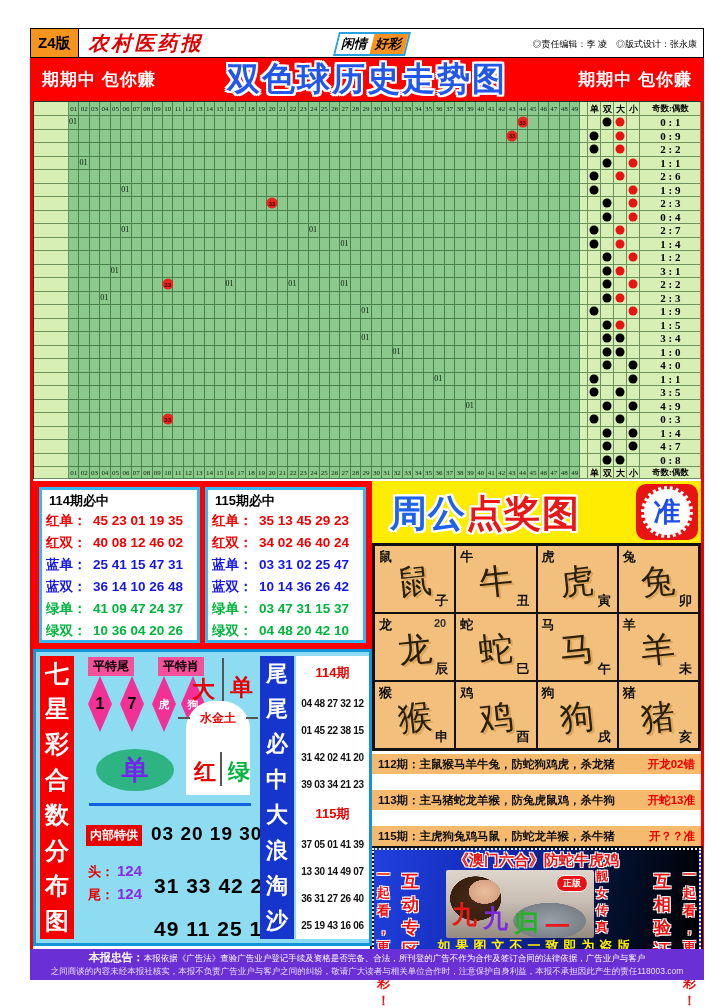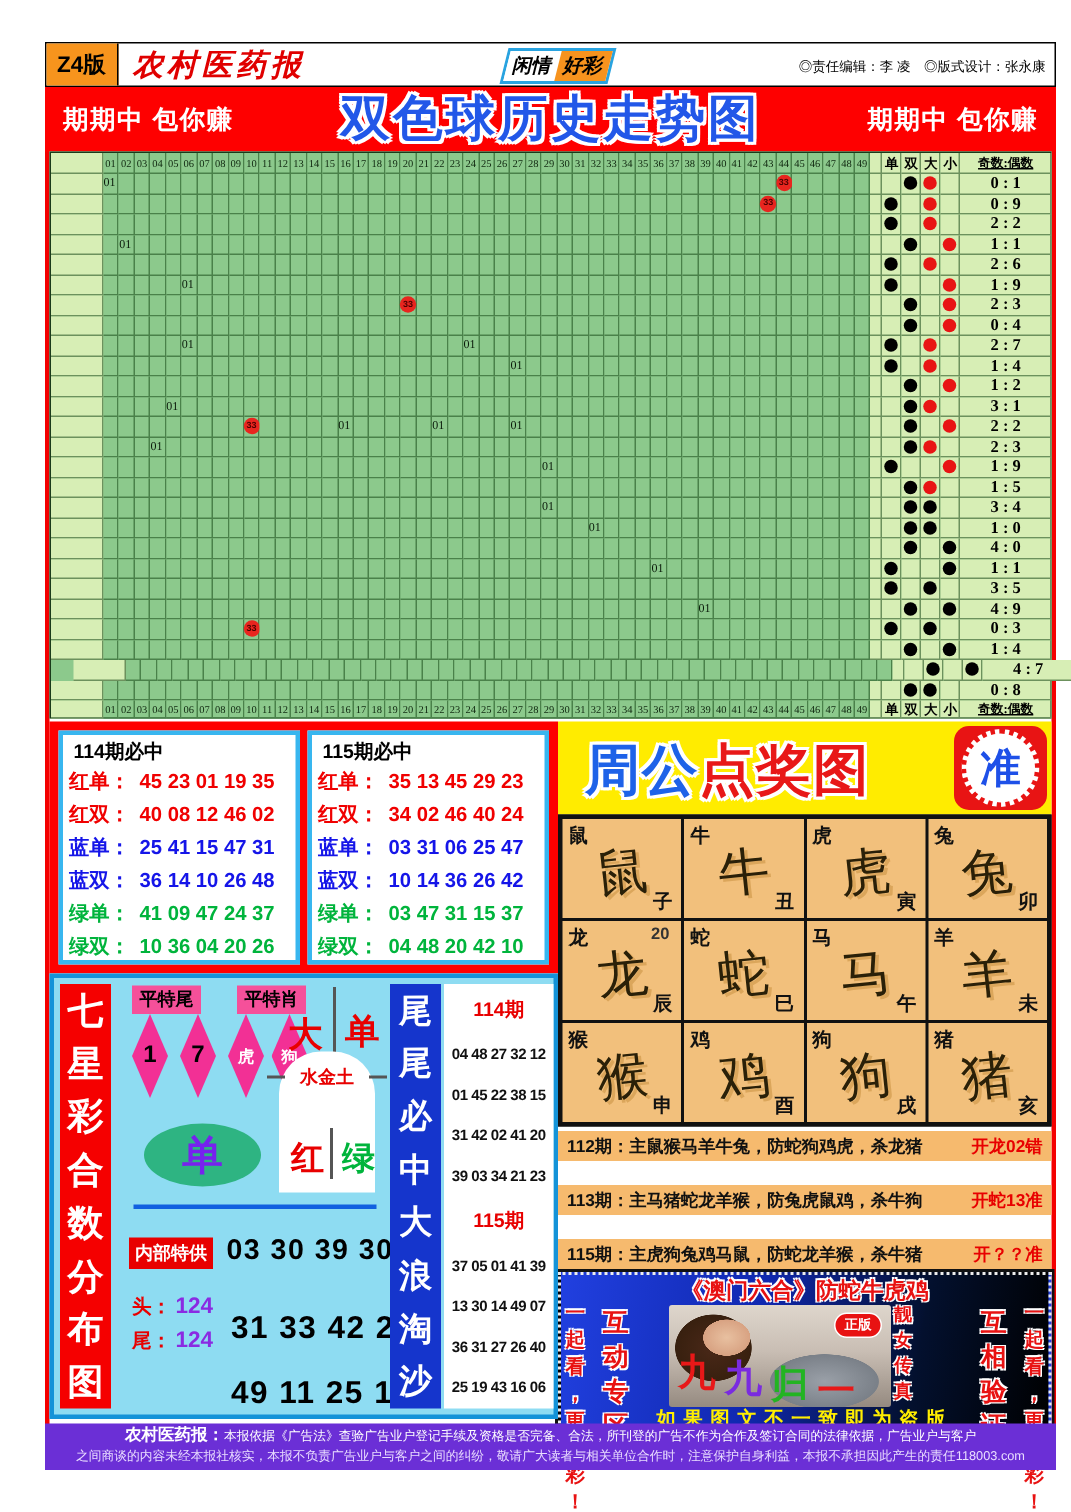--- a/index.html
+++ b/index.html
@@ -40,21 +40,21 @@
   .mark{position:absolute;left:0;top:1px;font-size:8px;font-family:"Liberation Serif",serif;color:#0a1a0a;}
   .ball{position:absolute;left:50%;top:50%;transform:translate(-50%,-50%);width:11px;height:11px;
         border-radius:50%;background:#e8251f;color:#4a0000;font-size:6px;font-weight:bold;
         display:flex;align-items:center;justify-content:center;}
   .dot{width:9px;height:9px;border-radius:50%;position:absolute;left:50%;top:50%;transform:translate(-50%,-50%);}
   .dot.black{background:#000;}
   .dot.red{background:#e81414;}
   .shdr{font-size:9px;font-weight:bold;text-align:center;font-family:"Liberation Serif",serif;overflow:hidden;}
   .ratio{font-size:11px;font-weight:bold;font-family:"Liberation Serif",serif;
          display:flex;align-items:center;justify-content:center;}
-  .rhdr{font-size:8.5px;text-decoration:underline;}
+  .rhdr{font-size:8.5px;}
 
   
   .preds{position:absolute;left:33px;top:481px;width:339px;height:168px;background:#fe0000;
          display:flex;gap:5px;padding:6px;box-sizing:border-box;}
   .panel{background:#fff;border:3px solid #38b6ef;flex:1;padding:1px 4px;box-sizing:border-box;overflow:hidden;}
   .ptitle{font-size:13px;font-weight:bold;margin:1px 0 0 3px;color:#000;}
   .prow{display:flex;font-weight:bold;font-size:13.5px;line-height:22px;white-space:nowrap;}
   .prow .lab{width:47px;flex:none;}
   .cr{color:#f00000;} .cb{color:#1515e8;} .cg{color:#00b43c;}
 
@@ -1754,21 +1754,21 @@
         <div class="gc light" style="width: 13px;"></div>
         <div class="gc light" style="width: 13px;">
           <div class="dot black"></div>
         </div>
         <div class="gc light" style="width: 13px;"></div>
         <div class="gc light" style="width: 13px;">
           <div class="dot black"></div>
         </div>
         <div class="gc light ratio" style="width: 61px;">1 : 4</div>
       </div>
-      <div class="grow" style="height: 13.5px; padding-left: 15px;">
+      <div class="grow" style="height: 13.5px;">
         <div class="gc light" style="width: 35px;"></div>
         <div class="gc body" style="width: 10.45px;"></div>
         <div class="gc body" style="width: 10.45px;"></div>
         <div class="gc body" style="width: 10.45px;"></div>
         <div class="gc body" style="width: 10.45px;"></div>
         <div class="gc body" style="width: 10.45px;"></div>
         <div class="gc body" style="width: 10.45px;"></div>
         <div class="gc body" style="width: 10.45px;"></div>
         <div class="gc body" style="width: 10.45px;"></div>
         <div class="gc body" style="width: 10.45px;"></div>
@@ -1978,21 +1978,21 @@
         <div class="prow cr">
           <div class="lab" style="display: inline-block;">红单：</div>
           <div class="vals">35 13 45 29 23</div>
         </div>
         <div class="prow cr">
           <div class="lab" style="display: inline-block;">红双：</div>
           <div class="vals">34 02 46 40 24</div>
         </div>
         <div class="prow cb">
           <div class="lab" style="display: inline-block;">蓝单：</div>
-          <div class="vals">03 31 06 25 47</div>
+          <div class="vals">03 31 02 25 47</div>
         </div>
         <div class="prow cb">
           <div class="lab" style="display: inline-block;">蓝双：</div>
           <div class="vals">10 14 36 26 42</div>
         </div>
         <div class="prow cg">
           <div class="lab" style="display: inline-block;">绿单：</div>
           <div class="vals">03 47 31 15 37</div>
         </div>
         <div class="prow cg">
@@ -2165,21 +2165,21 @@
     <div class="wbox"></div>
     <div class="elements">水金土</div>
     <div class="zi" style="left:158px;top:105px;font-size:22px;color:#e80000">红</div>
     <div class="vline" style="left:184px;top:100px;height:34px"></div>
     <div class="zi" style="left:192px;top:105px;font-size:22px;color:#00b43c">绿</div>
     <div class="ellipse">
         <span>单</span>
       </div>
     <div class="hrblue"></div>
     <div class="nbbox">内部特供</div>
-    <div class="nbnums">03 30 39 30</div>
+    <div class="nbnums">03 20 19 30</div>
     <div class="ht" style="left:52px;top:210px"><span>头：</span><b>124</b></div>
     <div class="ht" style="left:52px;top:233px"><span>尾：</span><b>124</b></div>
     <div class="bignums" style="left:118px;top:222px">31 33 42 22</div>
     <div class="bignums" style="left:118px;top:265px">49 11 25 12</div>
     <div class="vblue">
         <span>尾</span>
         <span>尾</span>
         <span>必</span>
         <span>中</span>
         <span>大</span>
@@ -2195,17 +2195,17 @@
         <div class="nrow">39 03 34 21 23</div>
         <div class="plabel">115期</div>
         <div class="nrow">37 05 01 41 39</div>
         <div class="nrow">13 30 14 49 07</div>
         <div class="nrow">36 31 27 26 40</div>
         <div class="nrow">25 19 43 16 06</div>
       </div>
   </div>
 
   <div class="disc">
-    <div><span class="lead">农村医药报：</span><span>本报依据《广告法》查验广告业户登记手续及资格是否完备、合法，所刊登的广告不作为合作及签订合同的法律依据，广告业户与客户</span></div>
+    <div><span class="lead">本报忠告：</span><span>本报依据《广告法》查验广告业户登记手续及资格是否完备、合法，所刊登的广告不作为合作及签订合同的法律依据，广告业户与客户</span></div>
     <div class="l2">之间商谈的内容未经本报社核实，本报不负责广告业户与客户之间的纠纷，敬请广大读者与相关单位合作时，注意保护自身利益，本报不承担因此产生的责任118003.com</div>
   </div>
 
 </div>
 
 </body></html>

